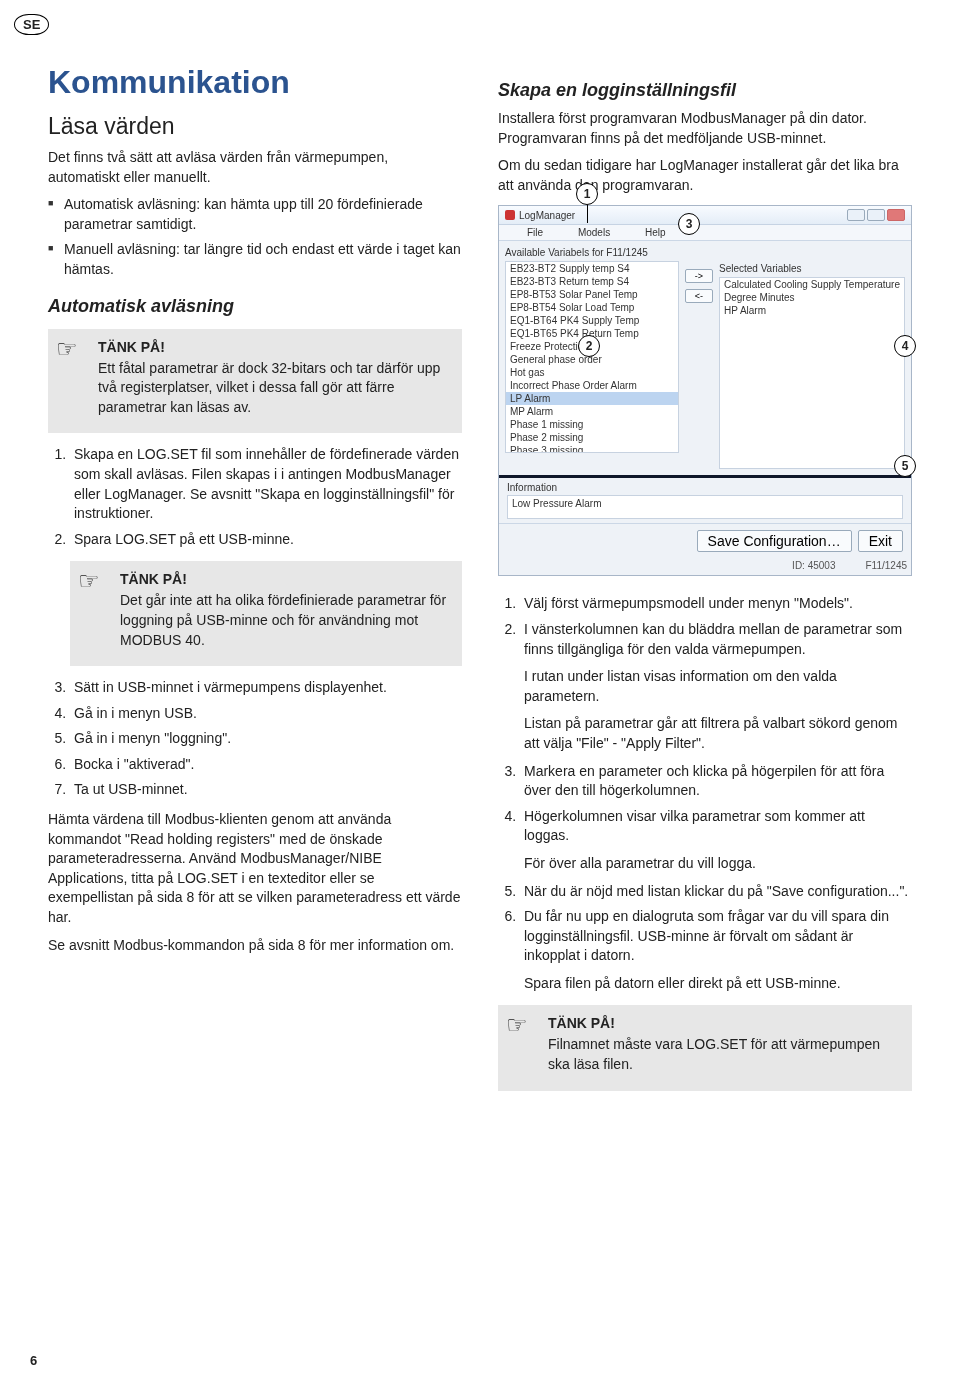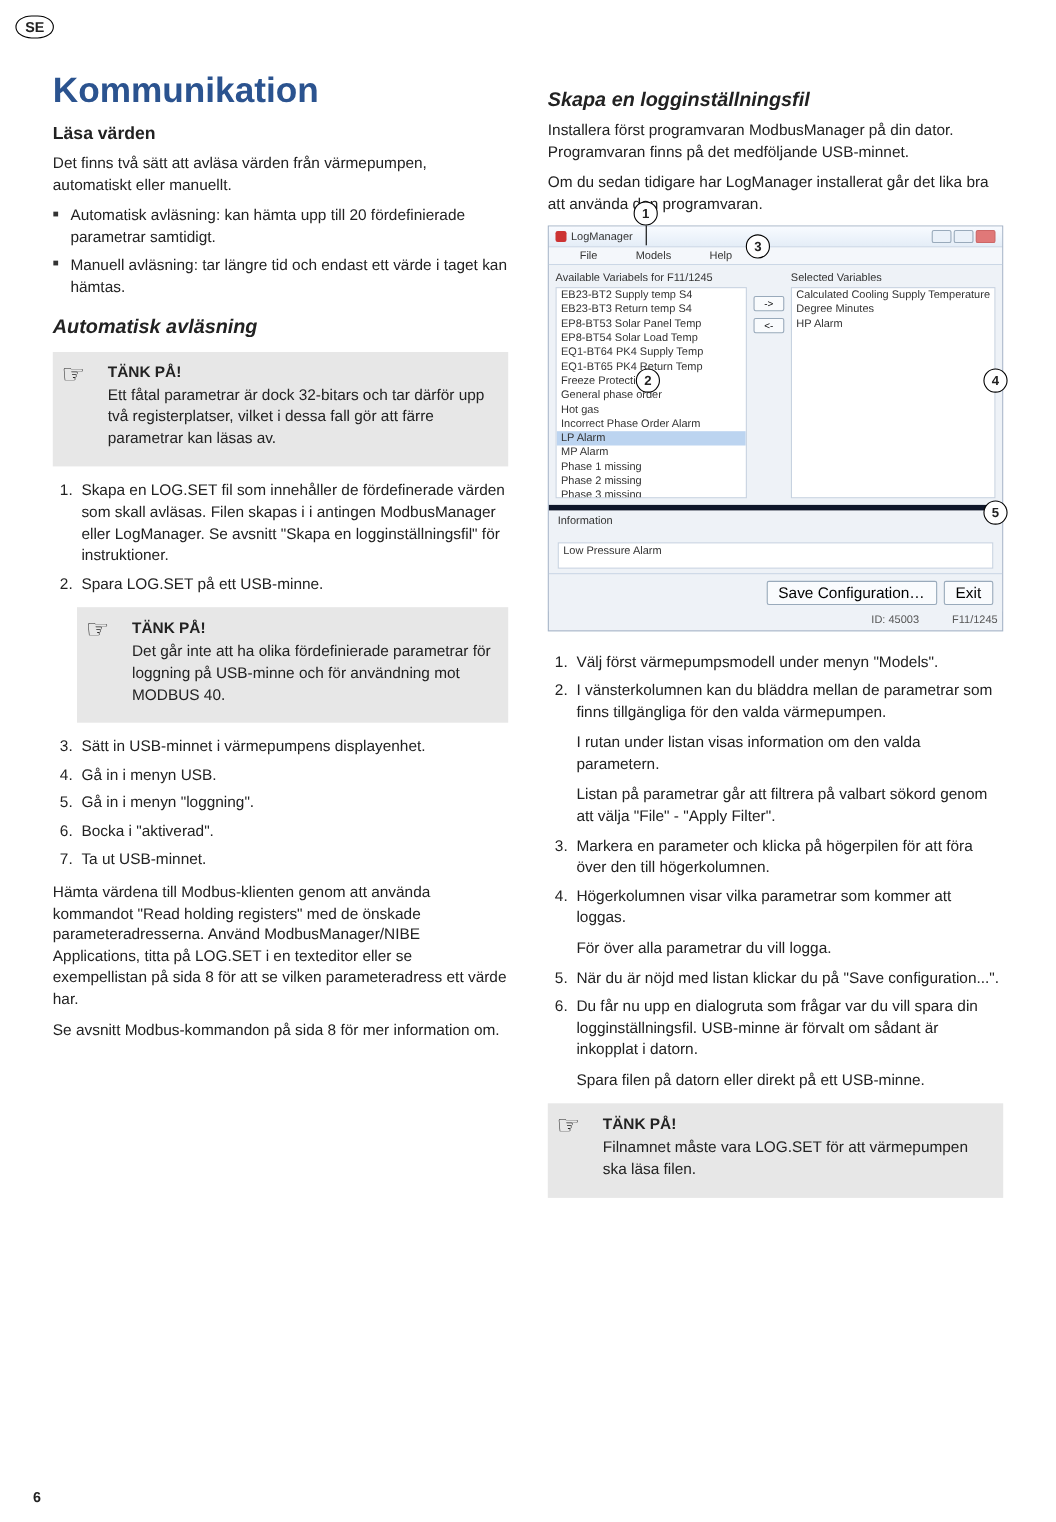--- a/index.html
+++ b/index.html
@@ -1,20 +1,20 @@
 <!DOCTYPE html>
 <html><head>
 <meta charset="utf-8">
 <style>
   * { box-sizing: border-box; margin: 0; padding: 0; }
   body { font-family: Arial, Helvetica, sans-serif; font-size: 14px; color: #222; background: #fff; width: 960px; margin: 0 auto; }
   .page { padding: 40px 48px 20px 48px; position: relative; min-height: 1384px; }
   .badge-se { position: absolute; top: 14px; left: 14px; border: 1.5px solid #000; border-radius: 50%/60%; padding: 2px 8px; font-weight: bold; font-size: 13px; }
   h1 { font-size: 32px; color: #2b538f; font-weight: bold; margin-bottom: 12px; }
-  h2.sub { font-size: 16px; font-weight: bold; margin-bottom: 8px; }
+  h2.sub { font-size: 23px; font-weight: normal; margin-bottom: 8px; }
   h3.ital { font-size: 18px; font-style: italic; font-weight: bold; margin: 16px 0 8px 0; }
   p { line-height: 1.4; margin-bottom: 8px; }
   .cols { display: flex; gap: 36px; margin-top: 24px; }
   .col { flex: 1; min-width: 0; }
   ul.bullets { list-style: none; padding-left: 0; margin-bottom: 10px; }
   ul.bullets li { padding-left: 16px; position: relative; margin-bottom: 6px; line-height: 1.4; }
   ul.bullets li:before { content: "■"; position: absolute; left: 0; top: 2px; font-size: 9px; color: #333; }
   ol { padding-left: 22px; margin-bottom: 10px; }
   ol li { margin-bottom: 6px; line-height: 1.4; padding-left: 4px; }
   .note-box { background: #e7e7e7; padding: 10px 12px 10px 50px; position: relative; margin: 12px 0; }
@@ -34,22 +34,22 @@
   .win-btns .close { background: #e07878; border-color: #c66; }
   .app-menubar { padding: 2px 8px; border-bottom: 1px solid #cbd7e6; background: #f4f7fb; }
   .app-menubar span { margin-right: 12px; padding-left: 20px; }
   .app-body { display: flex; padding: 6px; gap: 6px; background: #eef2f7; }
   .panel-label { font-size: 10px; color: #333; margin-bottom: 3px; }
   .var-list { border: 1px solid #c7d2e0; height: 192px; overflow: hidden; background: #fff; }
   .var-list div { padding: 1px 4px; white-space: nowrap; }
   .var-list .sel { background: #bcd4f0; }
   .mid-btns { display: flex; flex-direction: column; gap: 6px; justify-content: flex-start; padding-top: 22px; width: 28px; }
   .mid-btns button { font-size: 9px; padding: 1px 2px; border: 1px solid #9ab; background: #f9fbfd; border-radius: 2px; }
-  .info-row { padding: 4px 8px; border-top: 5px solid #0f172a; background: #eef2f7; }
-  .info-box { border: 1px solid #c7d2e0; background: #fff; height: 24px; padding: 2px 4px; margin-top: 14px; }
+  .info-row { padding: 4px 8px; border-top: 3px solid #0f172a; background: #eef2f7; }
+  .info-box { border: 1px solid #c7d2e0; background: #fff; height: 24px; padding: 2px 4px; margin-top: 2px; }
   .foot-row { display: flex; justify-content: flex-end; gap: 6px; padding: 6px 8px; background: #eef2f7; border-top: 1px solid #cbd7e6; }
   .foot-row button { font-size: 14px; padding: 2px 10px; border: 1px solid #9ab; background: #f9fbfd; border-radius: 2px; }
   .status-row { display: flex; justify-content: flex-end; gap: 30px; padding: 2px 4px 4px; font-size: 10px; color: #555; }
   .callout { position: absolute; width: 22px; height: 22px; border: 1.5px solid #000; border-radius: 50%; background: #fff; display: flex; align-items: center; justify-content: center; font-size: 12px; font-weight: bold; z-index: 5; }
   .callout-line { position: absolute; background: #000; z-index: 4; }
 </style>
 </head>
 <body>
 
 <div class="page">
@@ -145,21 +145,21 @@
                 <div>MP Alarm</div>
                 <div>Phase 1 missing</div>
                 <div>Phase 2 missing</div>
                 <div>Phase 3 missing</div>
               </div>
             </div>
             <div class="mid-btns">
               <button>-&gt;</button>
               <button>&lt;-</button>
             </div>
-            <div style="flex:1;">
+            <div style="flex:1;margin-top:16px;">
               <div class="panel-label">Selected Variables</div>
               <div class="var-list">
                 <div>Calculated Cooling Supply Temperature</div>
                 <div>Degree Minutes</div>
                 <div>HP Alarm</div>
               </div>
             </div>
           </div>
           <div class="info-row">
             <div>Information</div>

